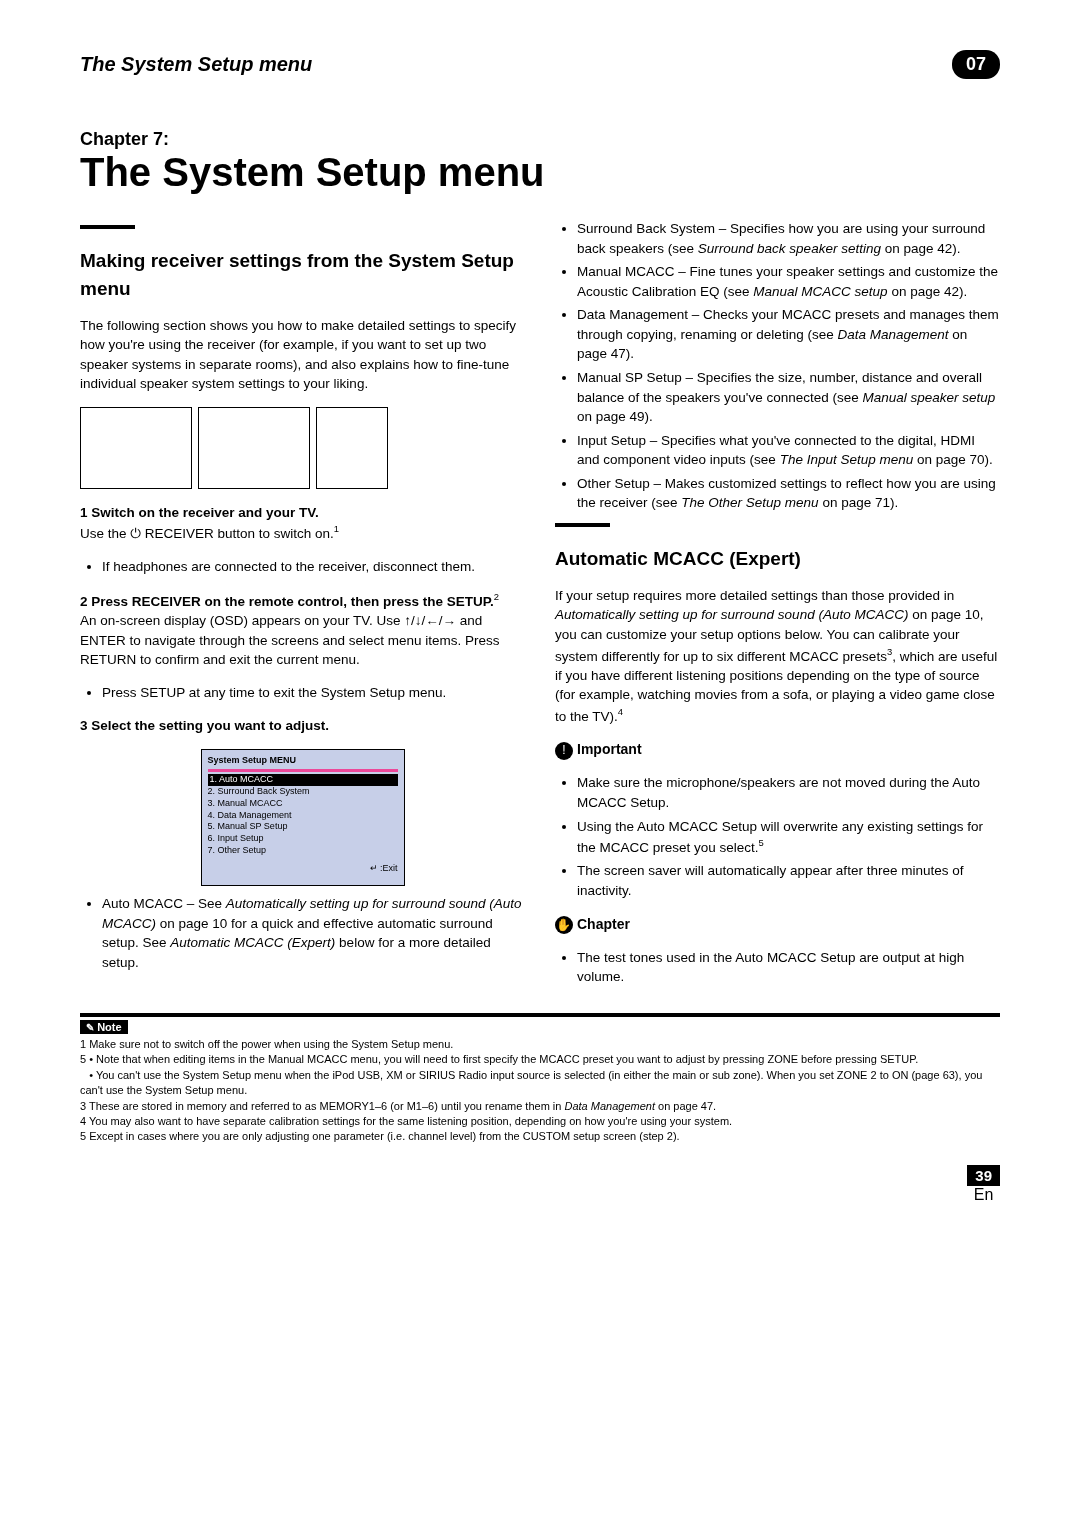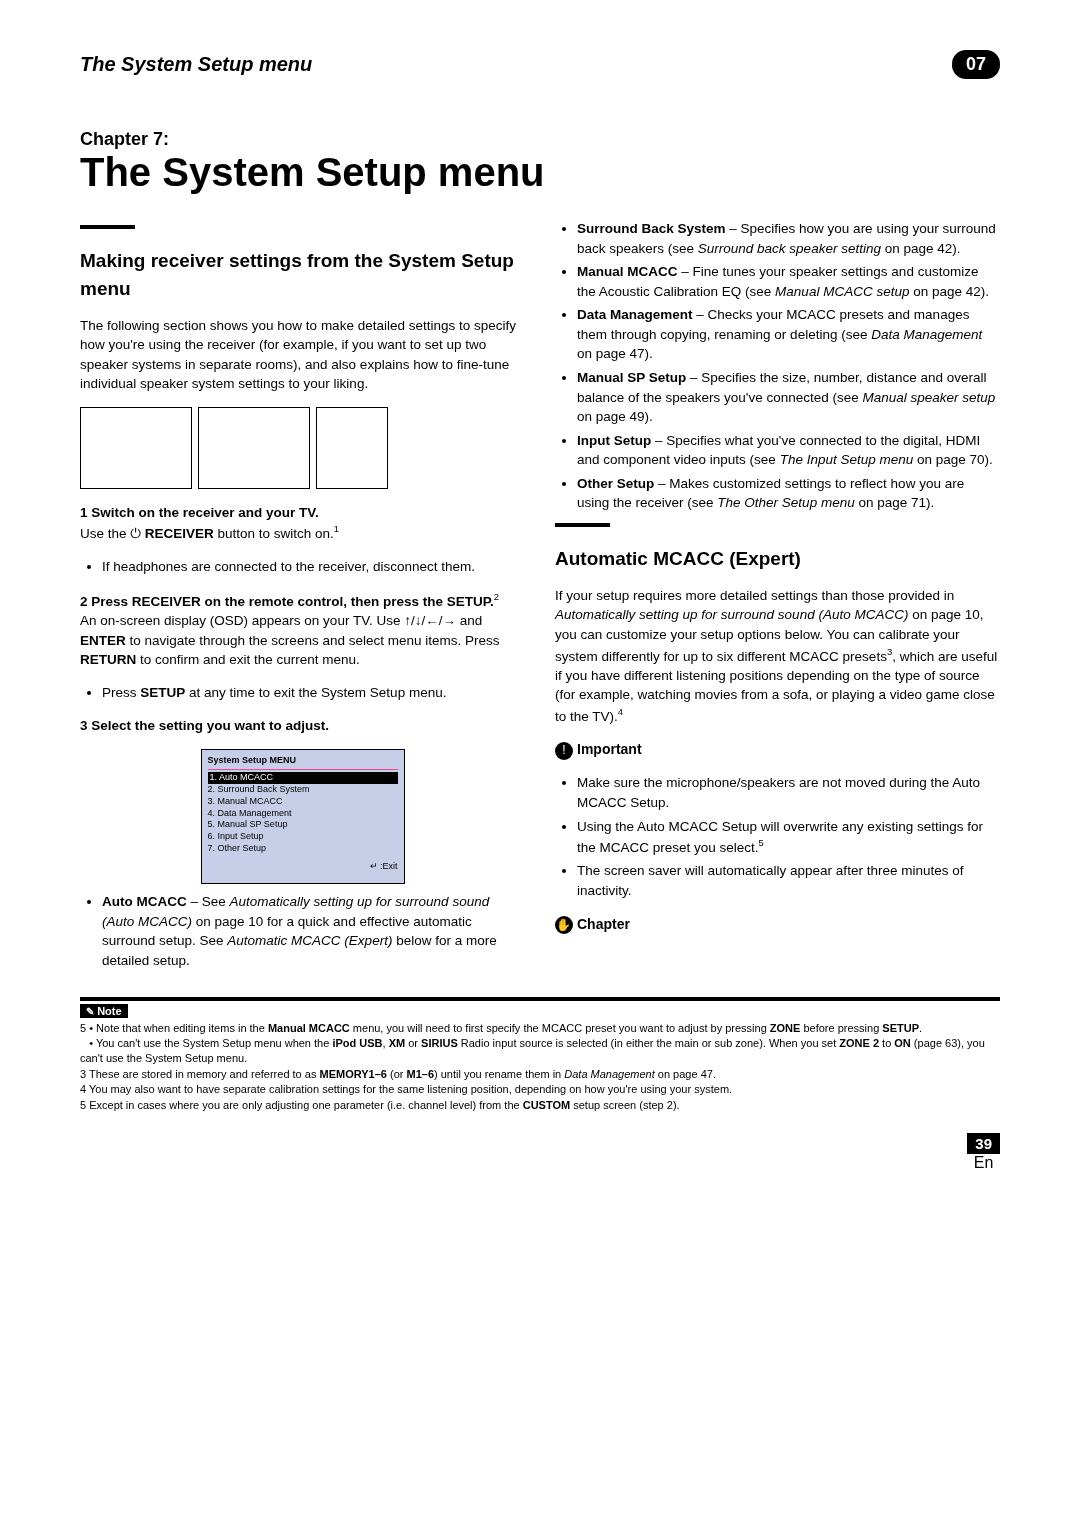--- a/index.html
+++ b/index.html
@@ -55,21 +55,21 @@
     border-top: 4px solid #000;
     width: 55px;
     margin: 10px 0 4px 0;
   }
   .section-title {
     font-size: 19px;
     font-weight: bold;
     margin: 18px 0 6px 0;
   }
   .italic { font-style: italic; }
-  .bold { font-weight: bold; }
+  .bold { font-weight: normal; }
   .remote-diagram {
     display: flex;
     gap: 6px;
     margin: 10px 0;
   }
   .remote-block {
     border: 1.5px solid #000;
     height: 80px;
     width: 110px;
     font-size: 6px;
@@ -78,21 +78,21 @@
   }
   .remote-block.small { width: 70px; }
   .osd {
     border: 1px solid #000;
     width: 190px;
     margin: 8px auto 8px auto;
     background: #c7cfe8;
     font-size: 9px;
     padding: 4px 6px 10px 6px;
   }
-  .osd-title { font-weight: bold; font-size: 9px; border-bottom:1px solid #ec4899; padding-bottom:2px; margin-bottom:2px;}
+  .osd-title { font-weight: bold; font-size: 9px; border-bottom:3px solid #ec4899; padding-bottom:2px; margin-bottom:2px;}
   .osd-item { font-size: 9px; line-height:1.3; }
   .osd-item.sel { background:#000000; color:#fff; padding:0 2px;}
   .osd-exit { text-align:right; font-size:9px; margin-top:6px;}
   ul.bullets { list-style: disc; padding-left: 22px; margin: 4px 0 8px 0; }
   ul.bullets > li { margin-bottom: 4px; }
   .step-label { font-weight: bold; }
   sup { font-size: 0.7em; }
   .icon-circle {
     display: inline-flex;
     width: 18px; height: 18px;
@@ -223,26 +223,30 @@
       </p>
       <ul class="bullets">
         <li>Make sure the microphone/speakers are not moved during the Auto MCACC Setup.</li>
         <li><span>Using the Auto MCACC Setup will overwrite any existing settings for the MCACC preset you select.</span><sup>5</sup></li>
         <li>The screen saver will automatically appear after three minutes of inactivity.</li>
       </ul>
 
       <p>
         <span class="icon-circle">✋</span><span class="caution-label">Chapter</span>
       </p>
+      <ul class="bullets">
+        <li>The test tones used in the Auto MCACC Setup are output at high volume.</li>
+      </ul>
     </div>
   </div>
 
   <div class="note-bar">
     <span class="note-label">Note</span>
     <div class="footnotes">
+      <div>1 Make sure not to switch off the power when using the System Setup menu.</div>
       <div>
         <span>5 • Note that when editing items in the </span><span class="bold">Manual MCACC</span><span> menu, you will need to first specify the MCACC preset you want to adjust by pressing </span><span class="bold">ZONE</span><span> before pressing </span><span class="bold">SETUP</span><span>.</span><br>
         &nbsp;&nbsp;&nbsp;<span>• You can't use the System Setup menu when the </span><span class="bold">iPod USB</span><span>, </span><span class="bold">XM</span><span> or </span><span class="bold">SIRIUS</span><span> Radio input source is selected (in either the main or sub zone). When you set </span><span class="bold">ZONE 2</span><span> to </span><span class="bold">ON</span><span> (page 63), you can't use the System Setup menu.</span>
       </div>
       <div>
         <span>3 These are stored in memory and referred to as </span><span class="bold">MEMORY1–6</span><span> (or </span><span class="bold">M1–6</span><span>) until you rename them in </span><span class="italic">Data Management</span><span> on page 47.</span>
       </div>
       <div>4 You may also want to have separate calibration settings for the same listening position, depending on how you're using your system.</div>
       <div>
         <span>5 Except in cases where you are only adjusting one parameter (i.e. channel level) from the </span><span class="bold">CUSTOM</span><span> setup screen (step 2).</span>

